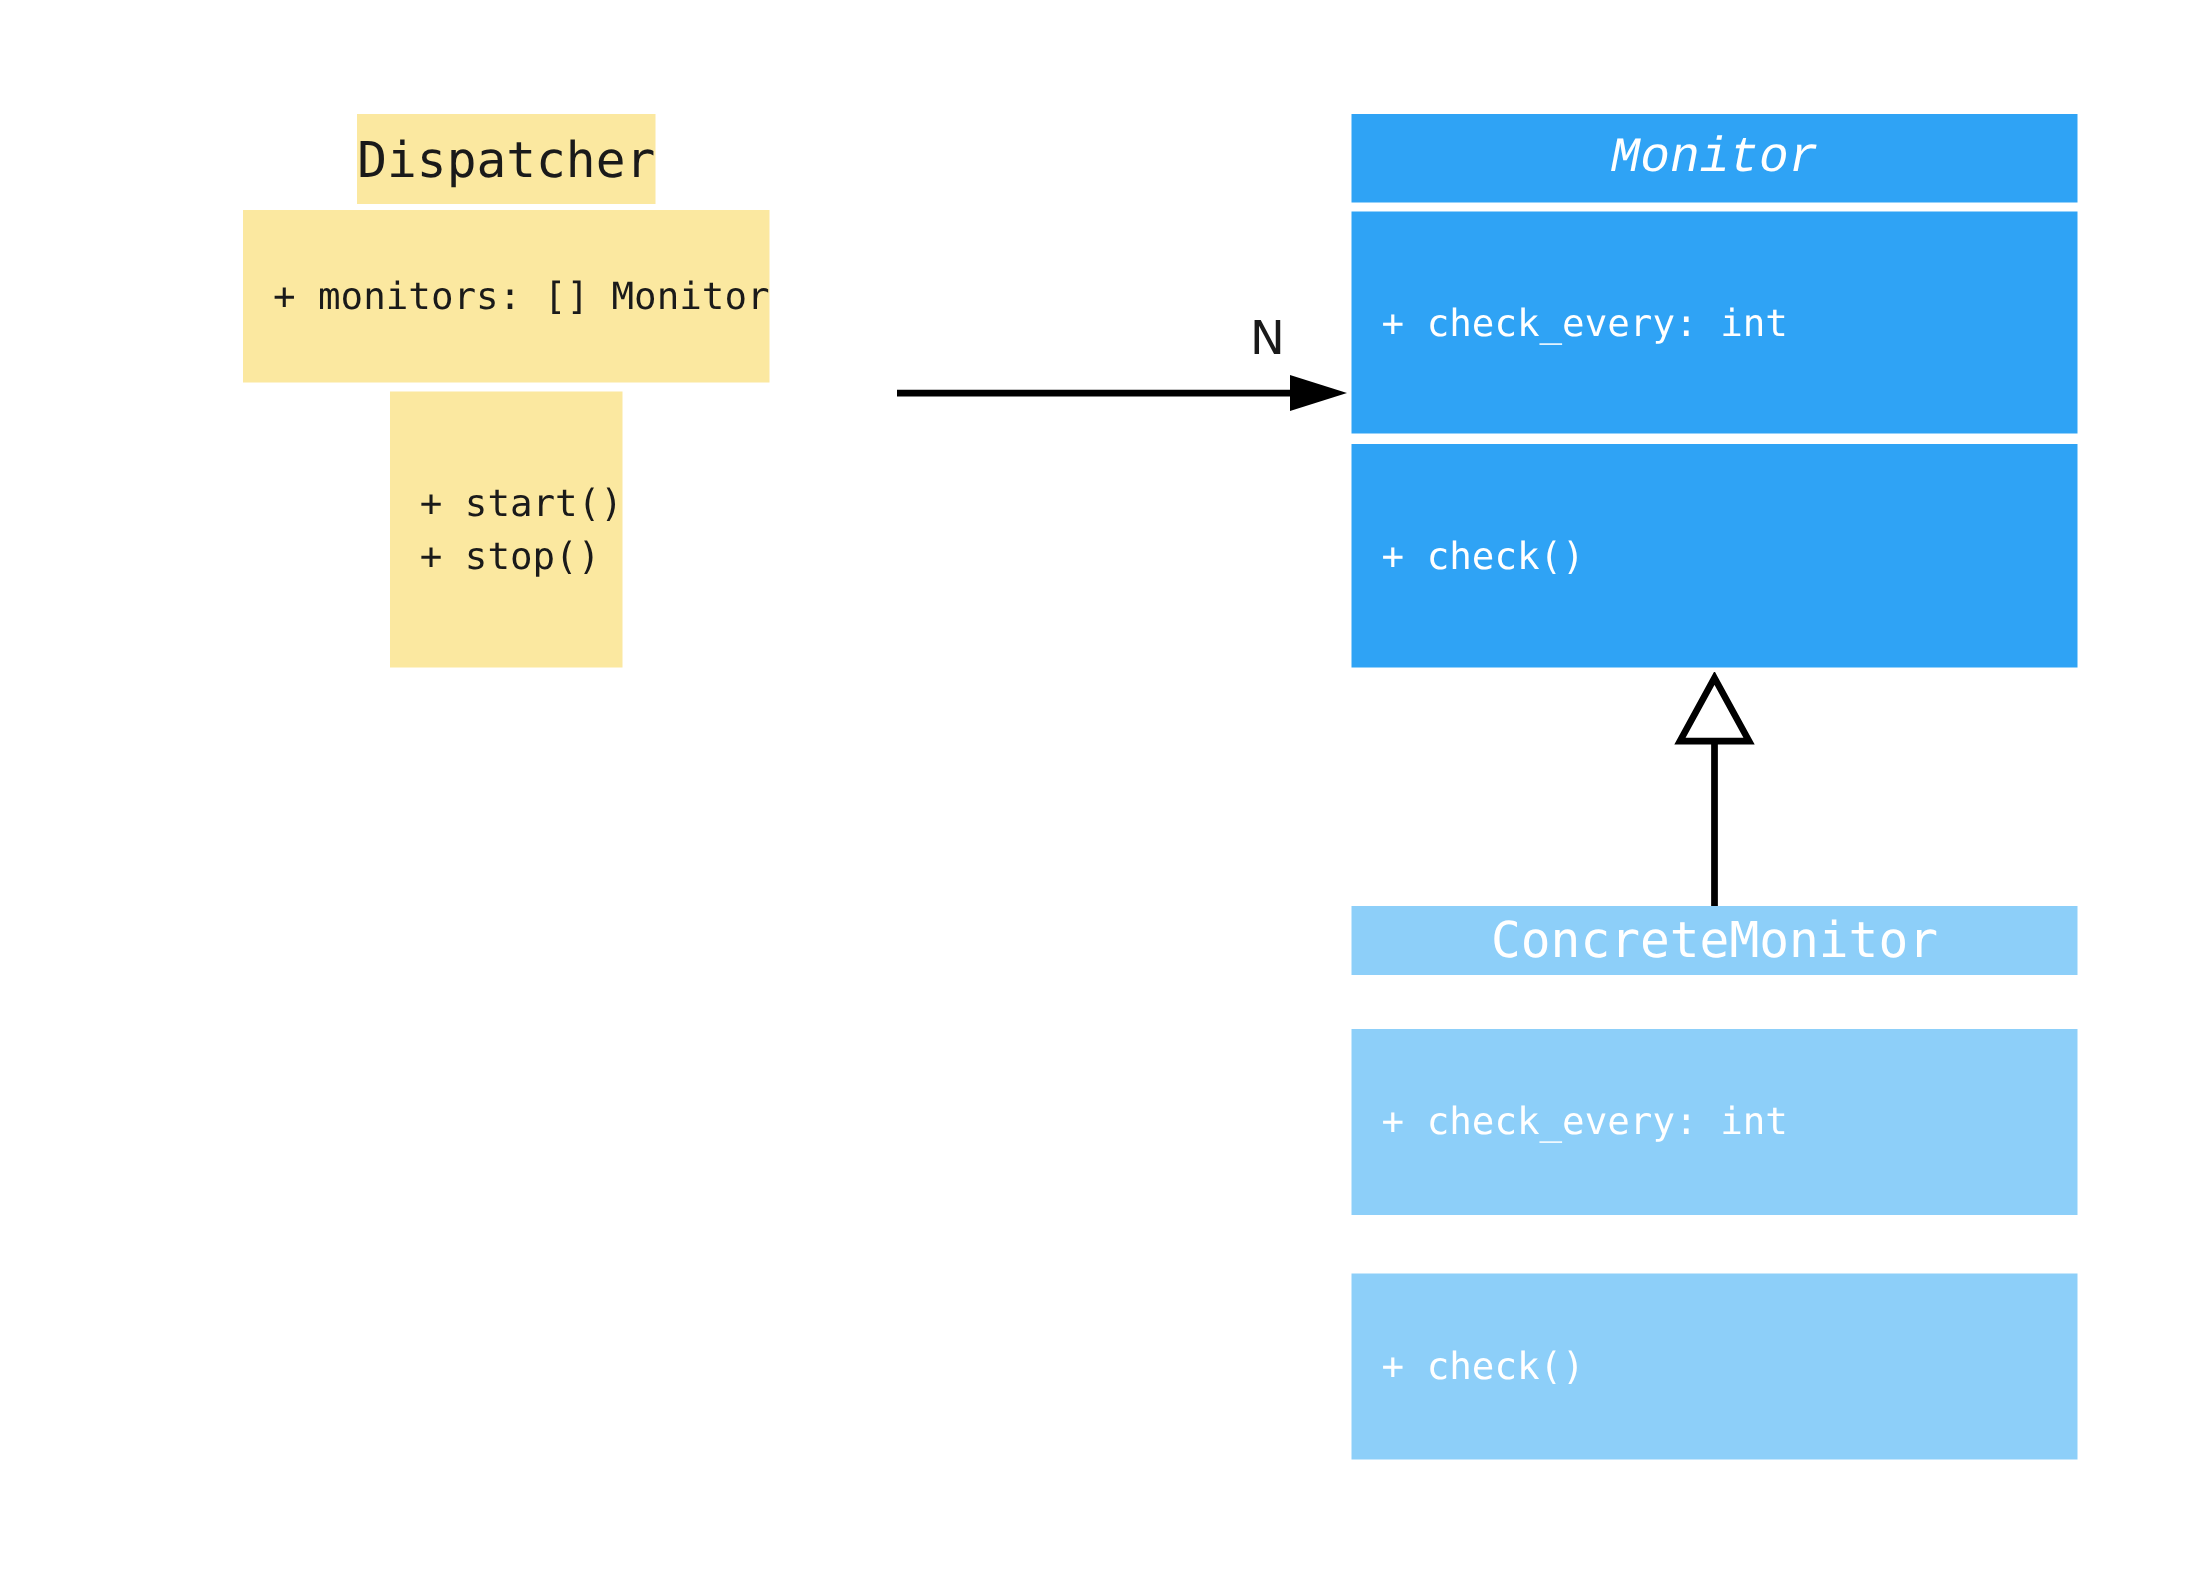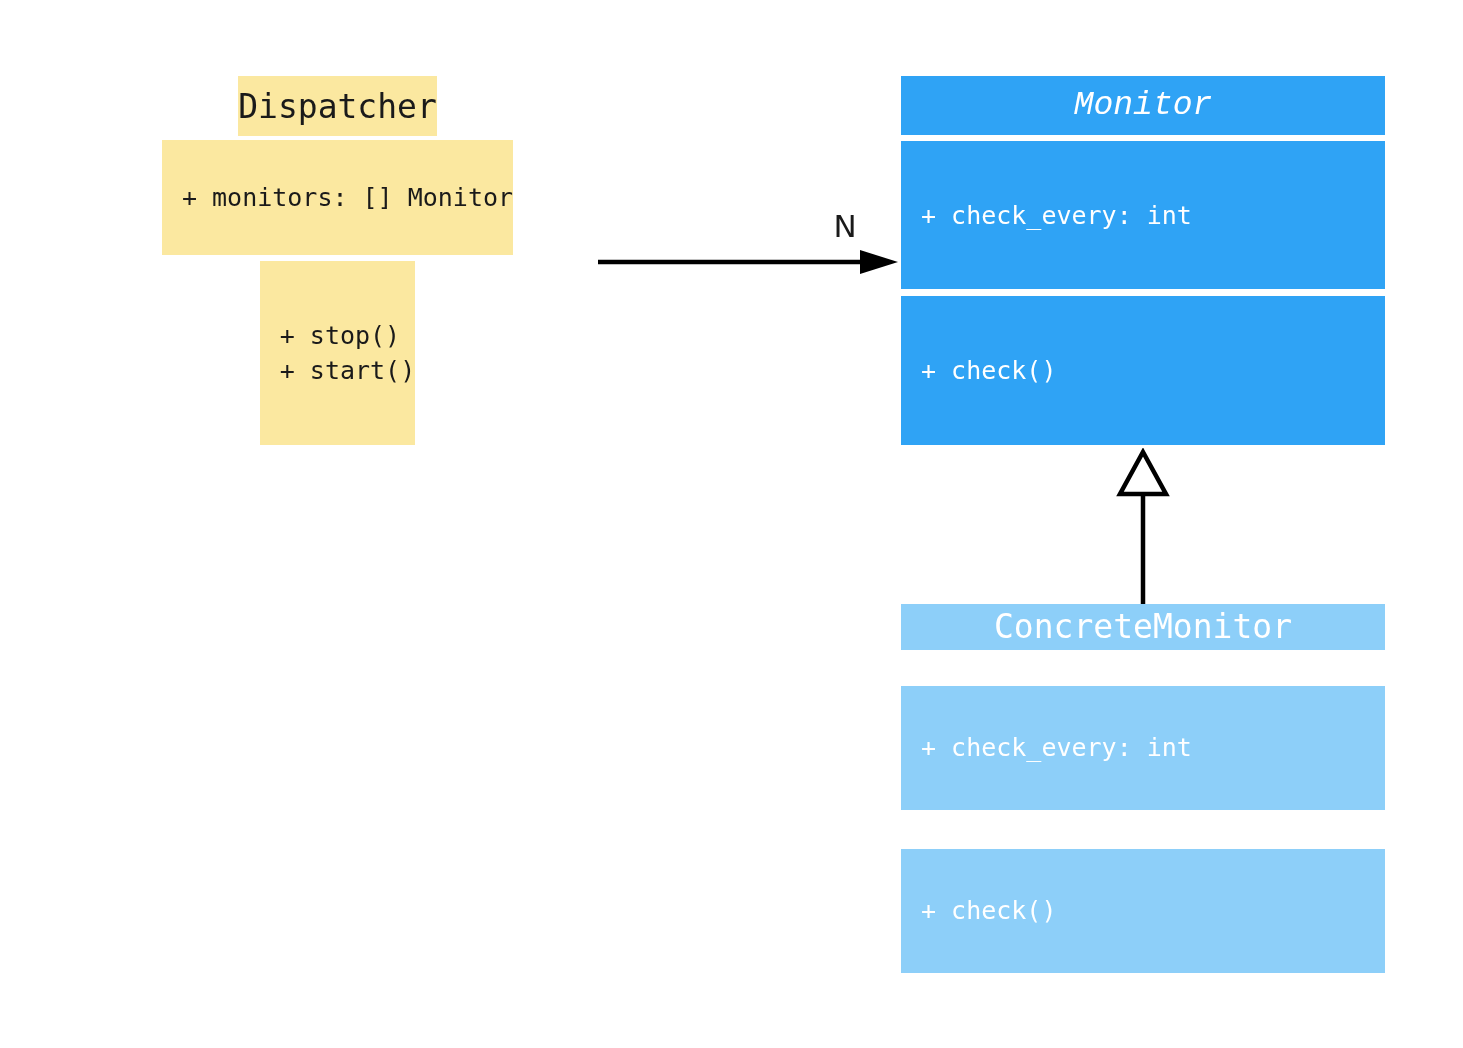--- a/index.html
+++ b/index.html
@@ -84,22 +84,22 @@
 <div class="canvas">
 
   <section class="uml-class dispatcher">
     <div class="sec title">
       <span>Dispatcher</span>
     </div>
     <div class="sec attrs">
       <div class="line">+ monitors: [] Monitor</div>
     </div>
     <div class="sec methods">
+      <div class="line">+ start()</div>
       <div class="line">+ stop()</div>
-      <div class="line">+ start()</div>
     </div>
   </section>
 
   <section class="uml-class monitor">
     <div class="sec title">
       <span>Monitor</span>
     </div>
     <div class="sec attrs">
       <div class="line">+ check_every: int</div>
     </div>

